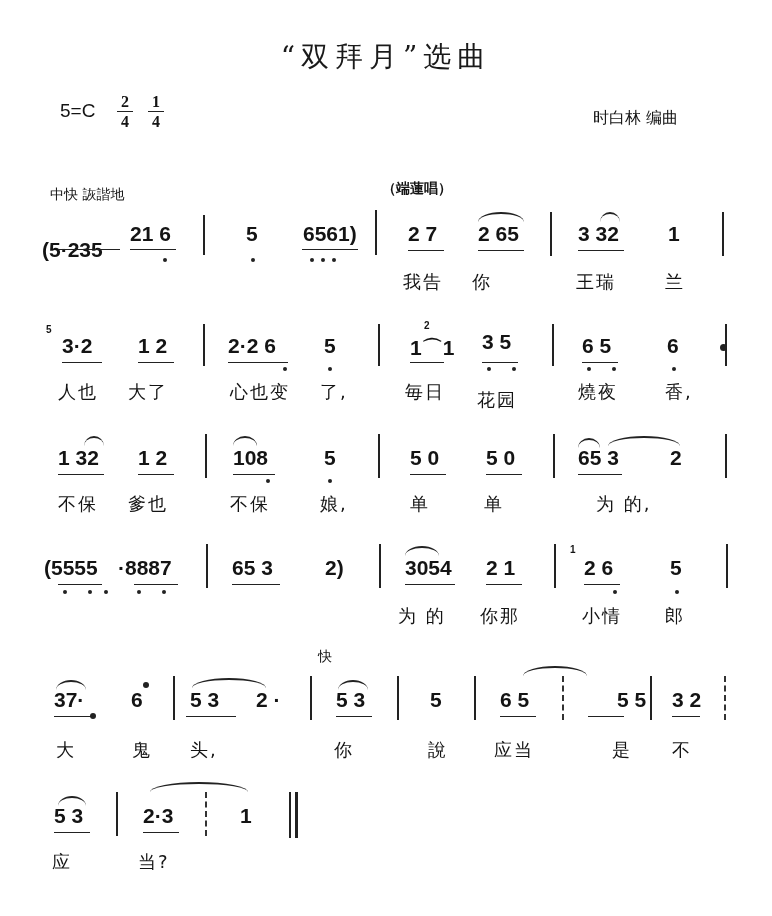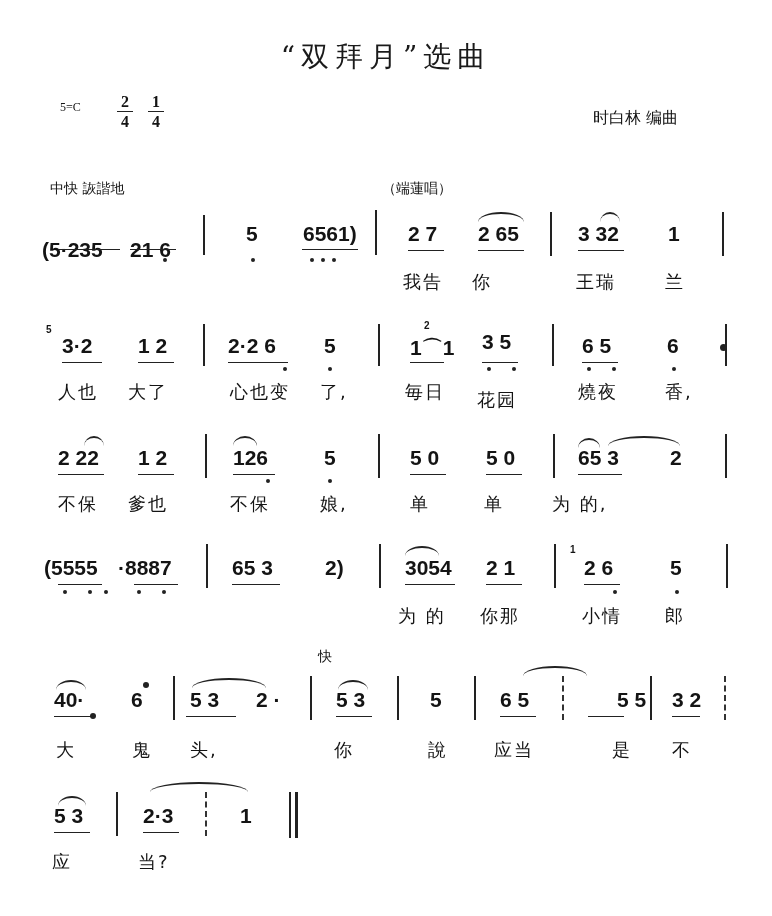--- a/index.html
+++ b/index.html
@@ -1,27 +1,27 @@
 <!DOCTYPE html>
 <html><head>
   <meta charset="utf-8">
   <style>
     html, body { margin: 0; padding: 0; background: #ffffff; }
     body { width: 772px; height: 916px; position: relative; overflow: hidden;
            font-family: "DejaVu Sans", sans-serif; color: #141414; }
     .abs { position: absolute; }
     .title { left: 0; top: 38px; width: 772px; text-align: center;
              font-family: "DejaVu Serif", serif; font-size: 28px; letter-spacing: 6px; color: #1a1a1a; }
-    .key { left: 60px; top: 100px; font-family: Liberation Serif, serif; font-size: 12px; }
+    .key { left: 60px; top: 100px; font-family: Liberation Sans, sans-serif; font-size: 19px; }
     .timesig { top: 93px; font-family: "Liberation Serif", serif; font-size: 16px; font-weight: bold;
                text-align: center; line-height: 17px; width: 16px; }
     .timesig .bar { border-top: 1px solid #222; margin: 1px 0; }
     .composer { left: 593px; top: 108px; font-size: 16px; }
-    .tempo { font-size: 14px; }
-    .singer { font-size: 14px; }
+    .tempo { font-size: 14px; margin-top: 6px; }
+    .singer { font-size: 14px; font-weight: bold; }
     .row { position: absolute; left: 0; width: 772px; }
     .note { position: absolute; font-family: "Liberation Sans", sans-serif; font-weight: bold;
             font-size: 21px; white-space: pre; }
     .lyric { position: absolute; font-size: 18px; white-space: pre; letter-spacing: 2px; }
     .barline { position: absolute; width: 2px; background: #222; }
     .dashbar { position: absolute; width: 0; border-left: 2px dashed #333; }
     .uline { position: absolute; height: 0; border-top: 1.5px solid #222; }
     .dot { position: absolute; width: 4px; height: 4px; border-radius: 50%; background: #222; }
     .arc { position: absolute; border-top: 2px solid #222; border-radius: 50% 50% 0 0 / 100% 100% 0 0; height: 8px; }
     .grace { position: absolute; font-size: 10px; font-weight: bold; font-family: "Liberation Sans", sans-serif; }
@@ -42,21 +42,21 @@
   <div class="bar"></div>
   <div>4</div>
 </div>
 <div class="abs composer">时白林 编曲</div>
 
 <div class="abs tempo" style="left:50px; top:180px">中快  詼諧地</div>
 <div class="abs singer" style="left:382px; top:180px">（端蓮唱）</div>
 
 <div class="row" style="top:210px">
   <span class="note" style="left:42px; top:28px">(5·235</span>
-  <span class="note" style="left:130px; top:28px">21 6</span>
+  <span class="note" style="left:130px; top:12px">21 6</span>
   <div class="barline" style="left:203px; top:5px; height:40px"></div>
   <span class="note" style="left:246px; top:12px">5</span>
   <span class="note" style="left:303px; top:12px">6561)</span>
   <div class="barline" style="left:375px; top:0; height:45px"></div>
   <span class="note" style="left:408px; top:12px">2 7</span>
   <span class="note" style="left:478px; top:12px">2 65</span>
   <div class="barline" style="left:550px; top:2px; height:44px"></div>
   <span class="note" style="left:578px; top:12px">3 32</span>
   <span class="note" style="left:668px; top:12px">1</span>
   <div class="barline" style="left:722px; top:2px; height:44px"></div>
@@ -112,24 +112,24 @@
   <span class="lyric" style="left:128px; top:60px">大了</span>
   <span class="lyric" style="left:230px; top:60px">心也变</span>
   <span class="lyric" style="left:320px; top:60px">了,</span>
   <span class="lyric" style="left:405px; top:60px">毎日</span>
   <span class="lyric" style="left:477px; top:68px">花园</span>
   <span class="lyric" style="left:578px; top:60px">燒夜</span>
   <span class="lyric" style="left:665px; top:60px">香,</span>
 </div>
 
 <div class="row" style="top:430px">
-  <span class="note" style="left:58px; top:16px">2 22</span>
+  <span class="note" style="left:58px; top:16px">1 32</span>
   <span class="note" style="left:138px; top:16px">1 2</span>
   <div class="barline" style="left:205px; top:4px; height:44px"></div>
-  <span class="note" style="left:233px; top:16px">126</span>
+  <span class="note" style="left:233px; top:16px">108</span>
   <span class="note" style="left:324px; top:16px">5</span>
   <div class="barline" style="left:378px; top:4px; height:44px"></div>
   <span class="note" style="left:410px; top:16px">5 0</span>
   <span class="note" style="left:486px; top:16px">5 0</span>
   <div class="barline" style="left:553px; top:4px; height:44px"></div>
   <span class="note" style="left:578px; top:16px">65 3</span>
   <span class="note" style="left:670px; top:16px">2</span>
   <div class="barline" style="left:725px; top:4px; height:44px"></div>
   <div class="uline" style="left:58px; top:44px; width:46px"></div>
   <div class="uline" style="left:138px; top:44px; width:36px"></div>
@@ -142,21 +142,21 @@
   <div class="arc" style="left:84px; top:6px; width:20px"></div>
   <div class="arc" style="left:233px; top:6px; width:24px"></div>
   <div class="arc" style="left:578px; top:8px; width:22px"></div>
   <div class="arc" style="left:608px; top:6px; width:72px"></div>
   <span class="lyric" style="left:58px; top:62px">不保</span>
   <span class="lyric" style="left:128px; top:62px">爹也</span>
   <span class="lyric" style="left:230px; top:62px">不保</span>
   <span class="lyric" style="left:320px; top:62px">娘,</span>
   <span class="lyric" style="left:410px; top:62px">单</span>
   <span class="lyric" style="left:484px; top:62px">单</span>
-  <span class="lyric" style="left:552px; top:62px">为 的,</span>
+  <span class="lyric" style="left:596px; top:62px">为 的,</span>
 </div>
 
 <div class="row" style="top:540px">
   <span class="note" style="left:44px; top:16px">(5555</span>
   <span class="note" style="left:118px; top:16px">·8887</span>
   <div class="barline" style="left:206px; top:4px; height:44px"></div>
   <span class="note" style="left:232px; top:16px">65 3</span>
   <span class="note" style="left:325px; top:16px">2)</span>
   <div class="barline" style="left:379px; top:4px; height:44px"></div>
   <span class="note" style="left:405px; top:16px">3054</span>
@@ -182,21 +182,21 @@
   <div class="arc" style="left:405px; top:6px; width:34px"></div>
   <span class="lyric" style="left:398px; top:64px">为 的</span>
   <span class="lyric" style="left:480px; top:64px">你那</span>
   <span class="lyric" style="left:582px; top:64px">小情</span>
   <span class="lyric" style="left:665px; top:64px">郎</span>
 </div>
 
 <div class="marker" style="left:318px; top:648px">快</div>
 
 <div class="row" style="top:670px">
-  <span class="note" style="left:54px; top:18px">40·</span>
+  <span class="note" style="left:54px; top:18px">37·</span>
   <span class="note" style="left:131px; top:18px">6</span>
   <div class="dot" style="left:143px; top:12px; width:6px; height:6px"></div>
   <div class="barline" style="left:173px; top:6px; height:44px"></div>
   <span class="note" style="left:190px; top:18px">5 3</span>
   <span class="note" style="left:256px; top:18px">2 ·</span>
   <div class="barline" style="left:310px; top:6px; height:44px"></div>
   <span class="note" style="left:336px; top:18px">5 3</span>
   <div class="barline" style="left:397px; top:6px; height:44px"></div>
   <span class="note" style="left:430px; top:18px">5</span>
   <div class="barline" style="left:474px; top:6px; height:44px"></div>

